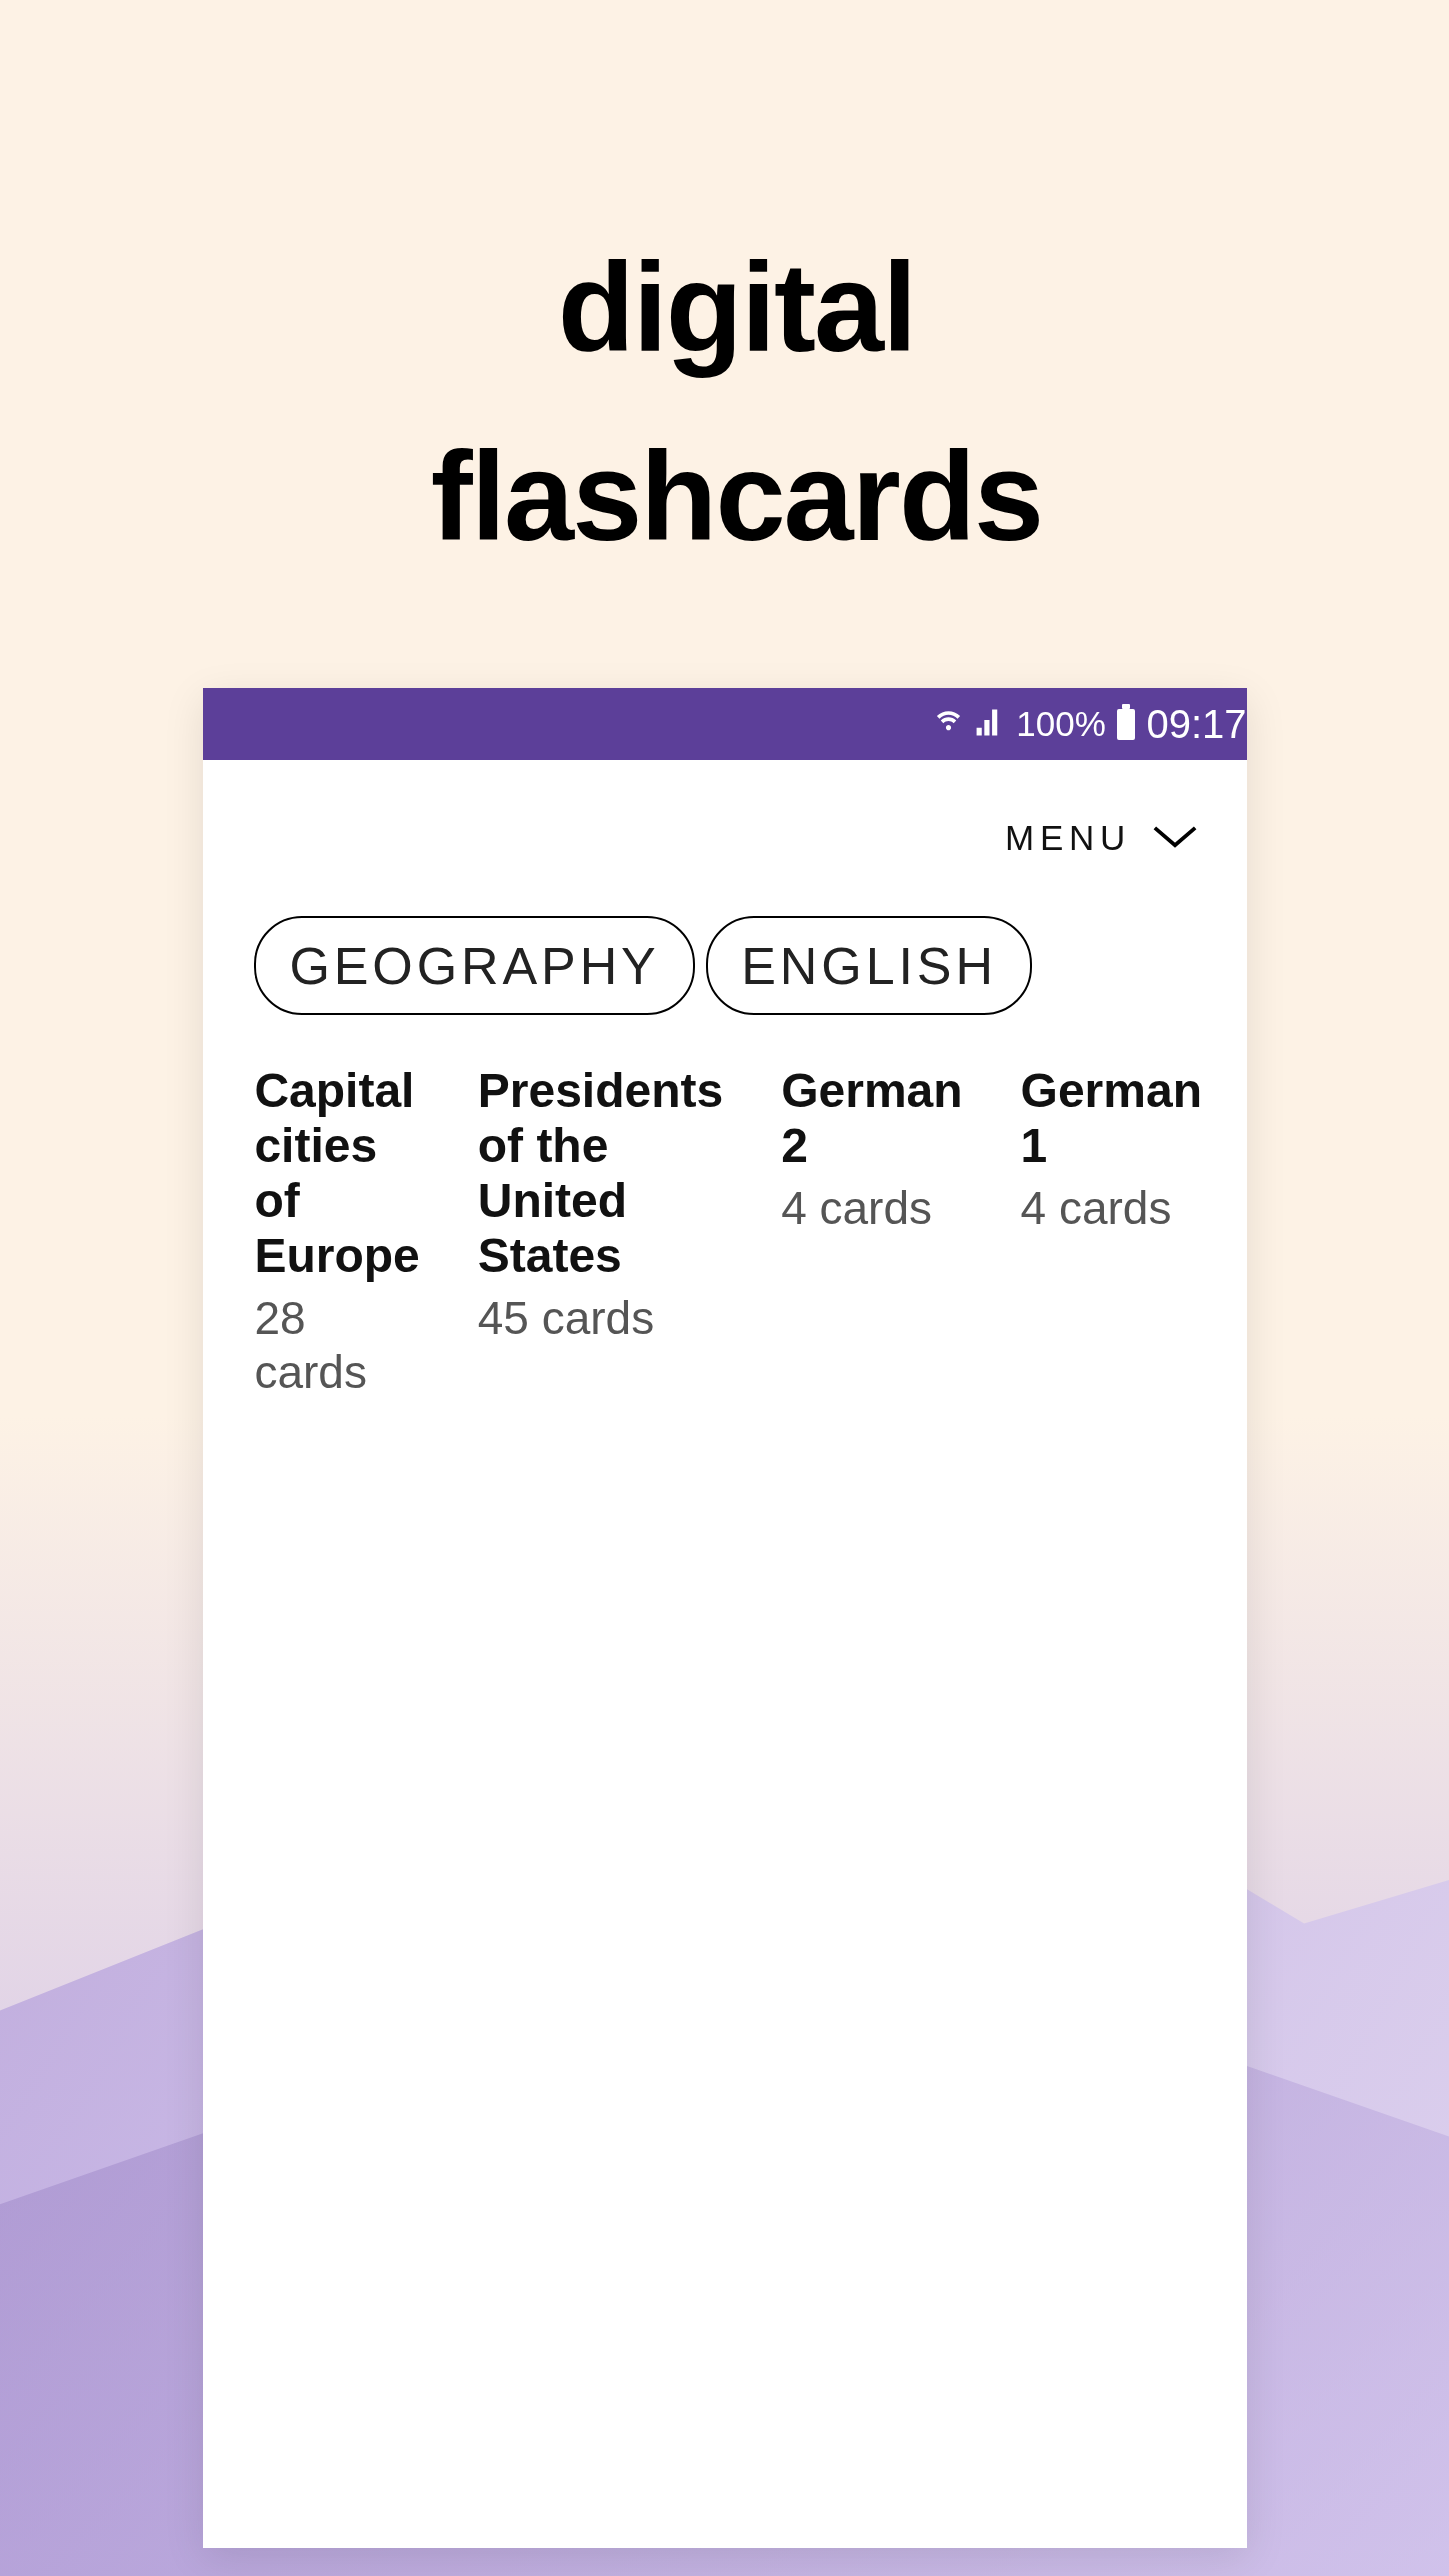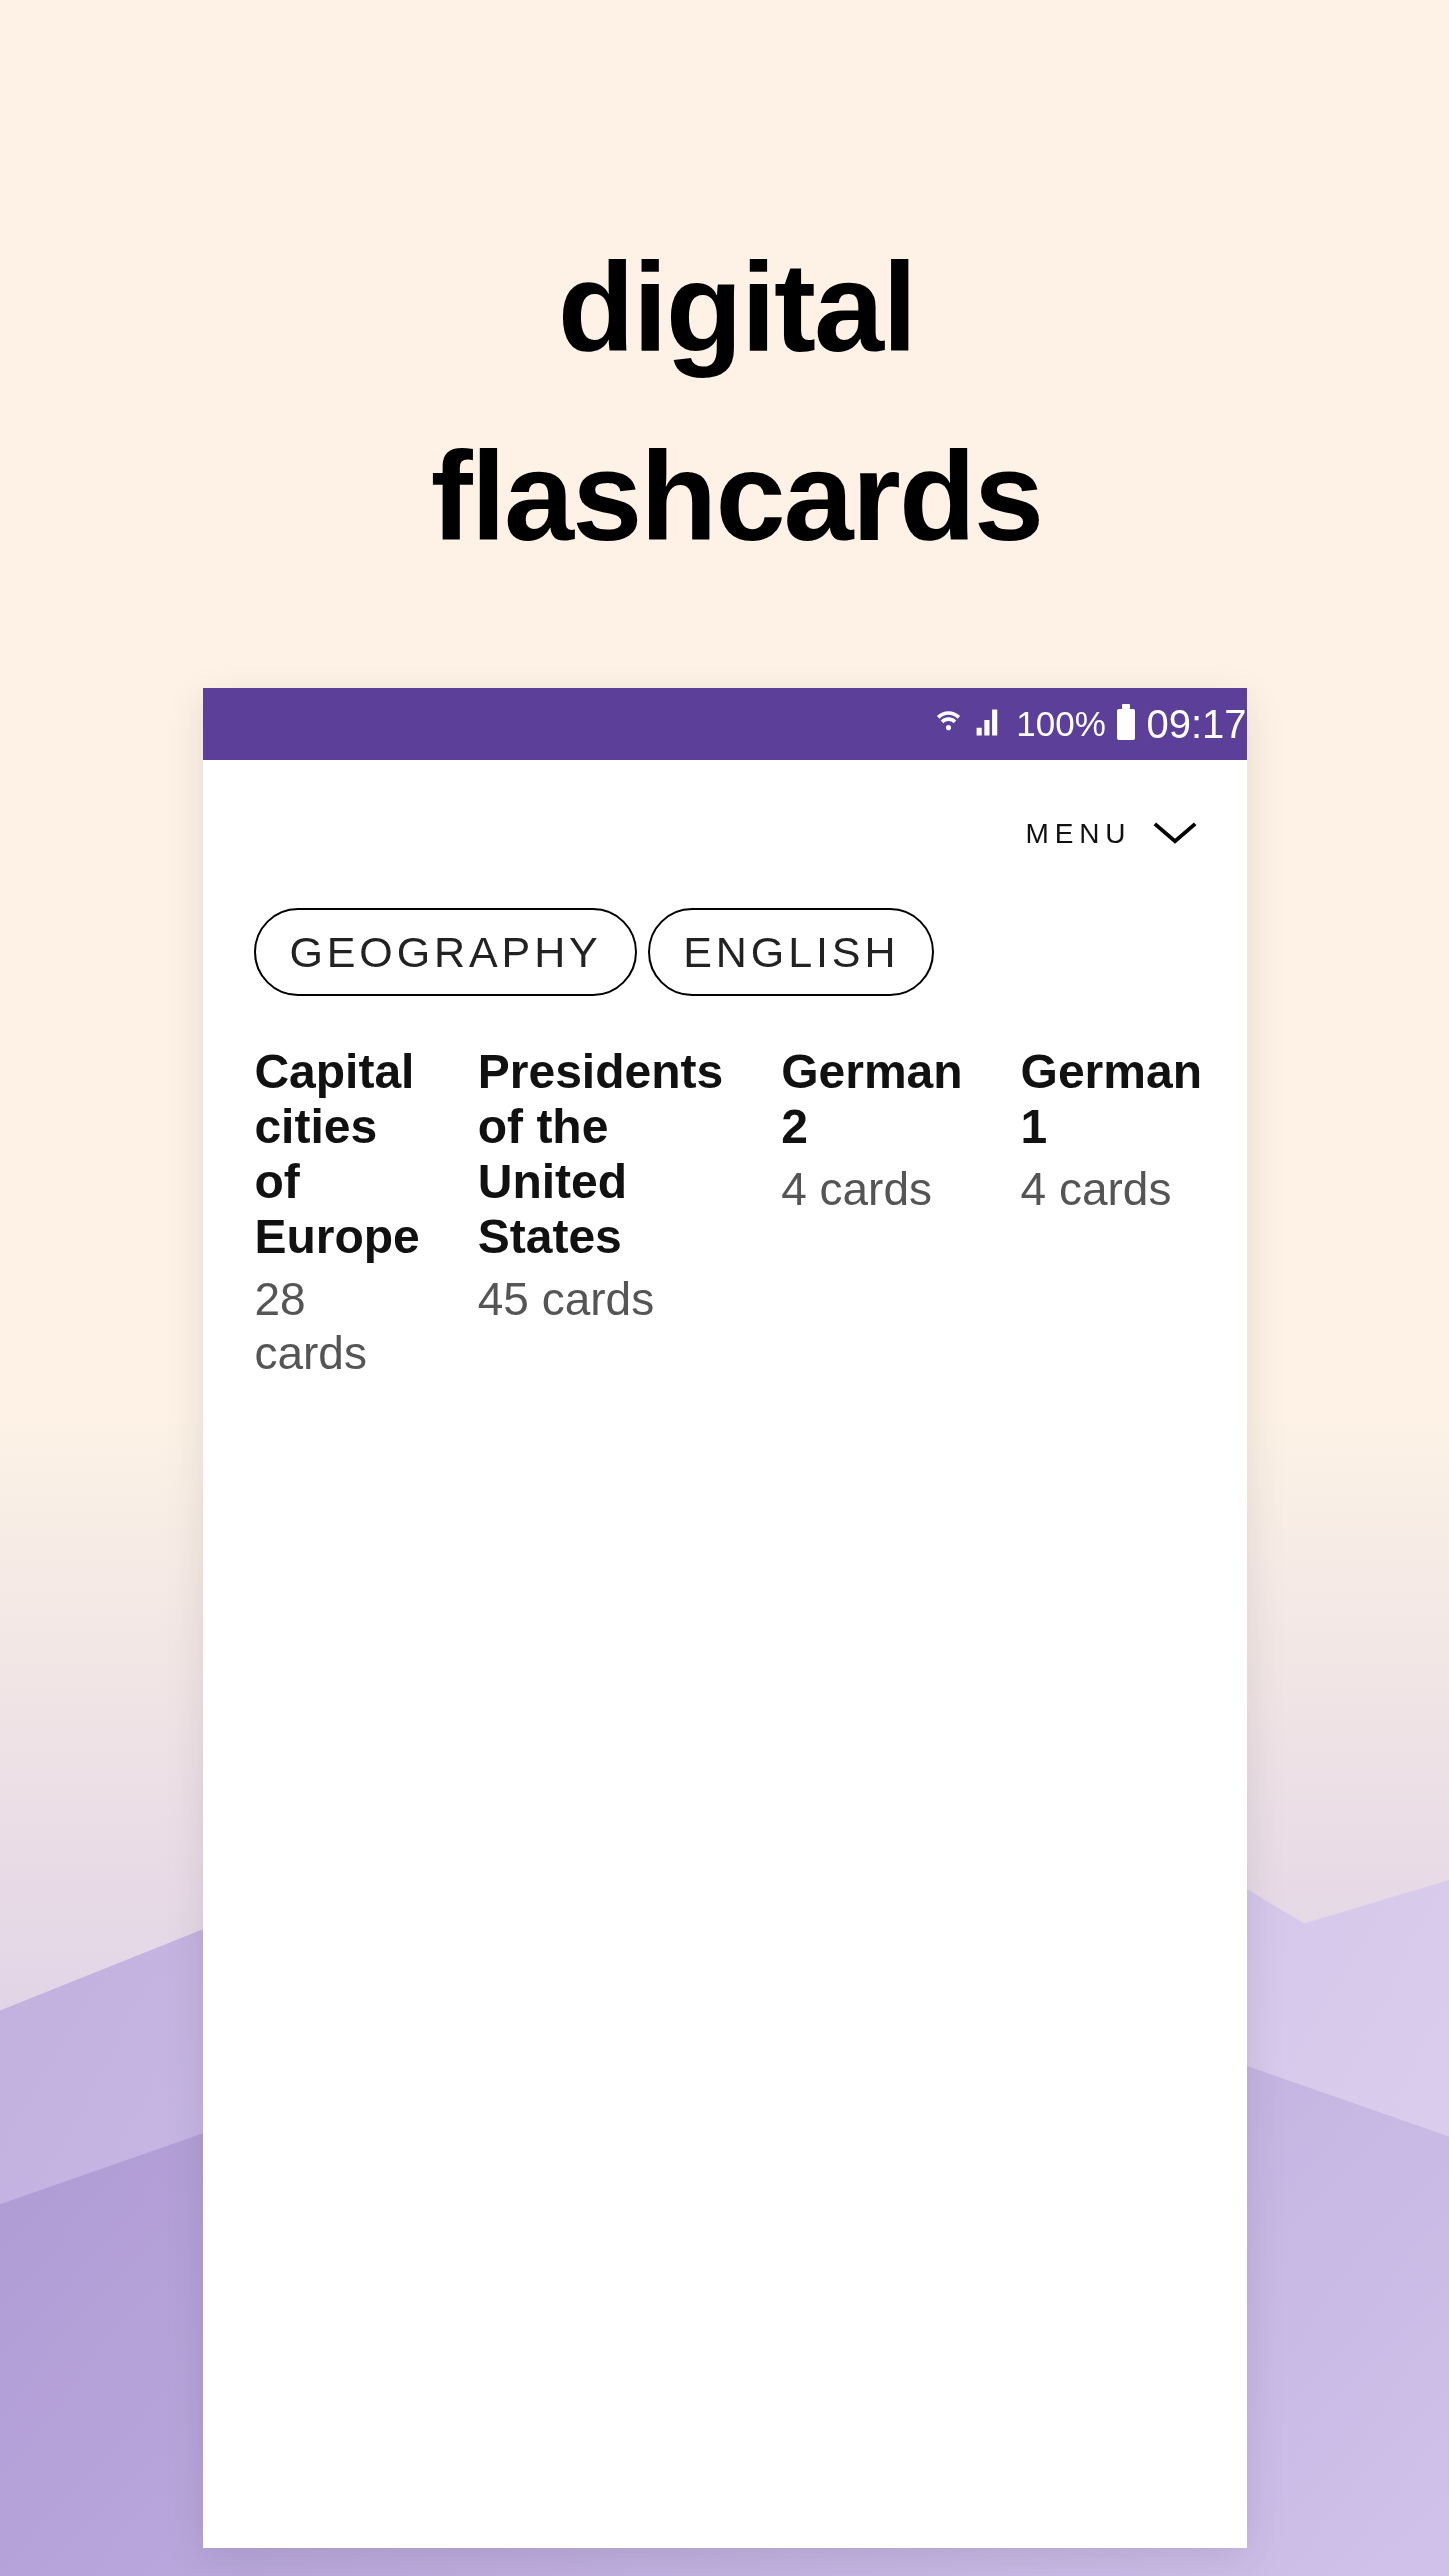--- a/index.html
+++ b/index.html
@@ -125,21 +125,21 @@
 
     .menu-row {
       display: flex;
       justify-content: flex-end;
       align-items: center;
       padding: 19.3px 0 58px;
       gap: 19.3px;
     }
 
     .menu-label {
-      font-size: 28px;
+      font-size: 35px;
       letter-spacing: 5.8px;
       color: #111;
       font-weight: 400;
     }
 
     .chevron-down {
       width: 48px;
       height: 25px;
     }
 
@@ -147,21 +147,21 @@
       display: flex;
       gap: 11.6px;
       margin-bottom: 48px;
       padding-left: 3.9px;
     }
 
     .chip {
       border: 2.9px solid #000;
       border-radius: 48px;
       padding: 17.4px 33px;
-      font-size: 43px;
+      font-size: 52px;
       letter-spacing: 3.9px;
       background: #fff;
       color: #222;
       font-weight: 400;
     }
 
     .decks {
       display: flex;
       flex-direction: row;
       gap: 58px;

